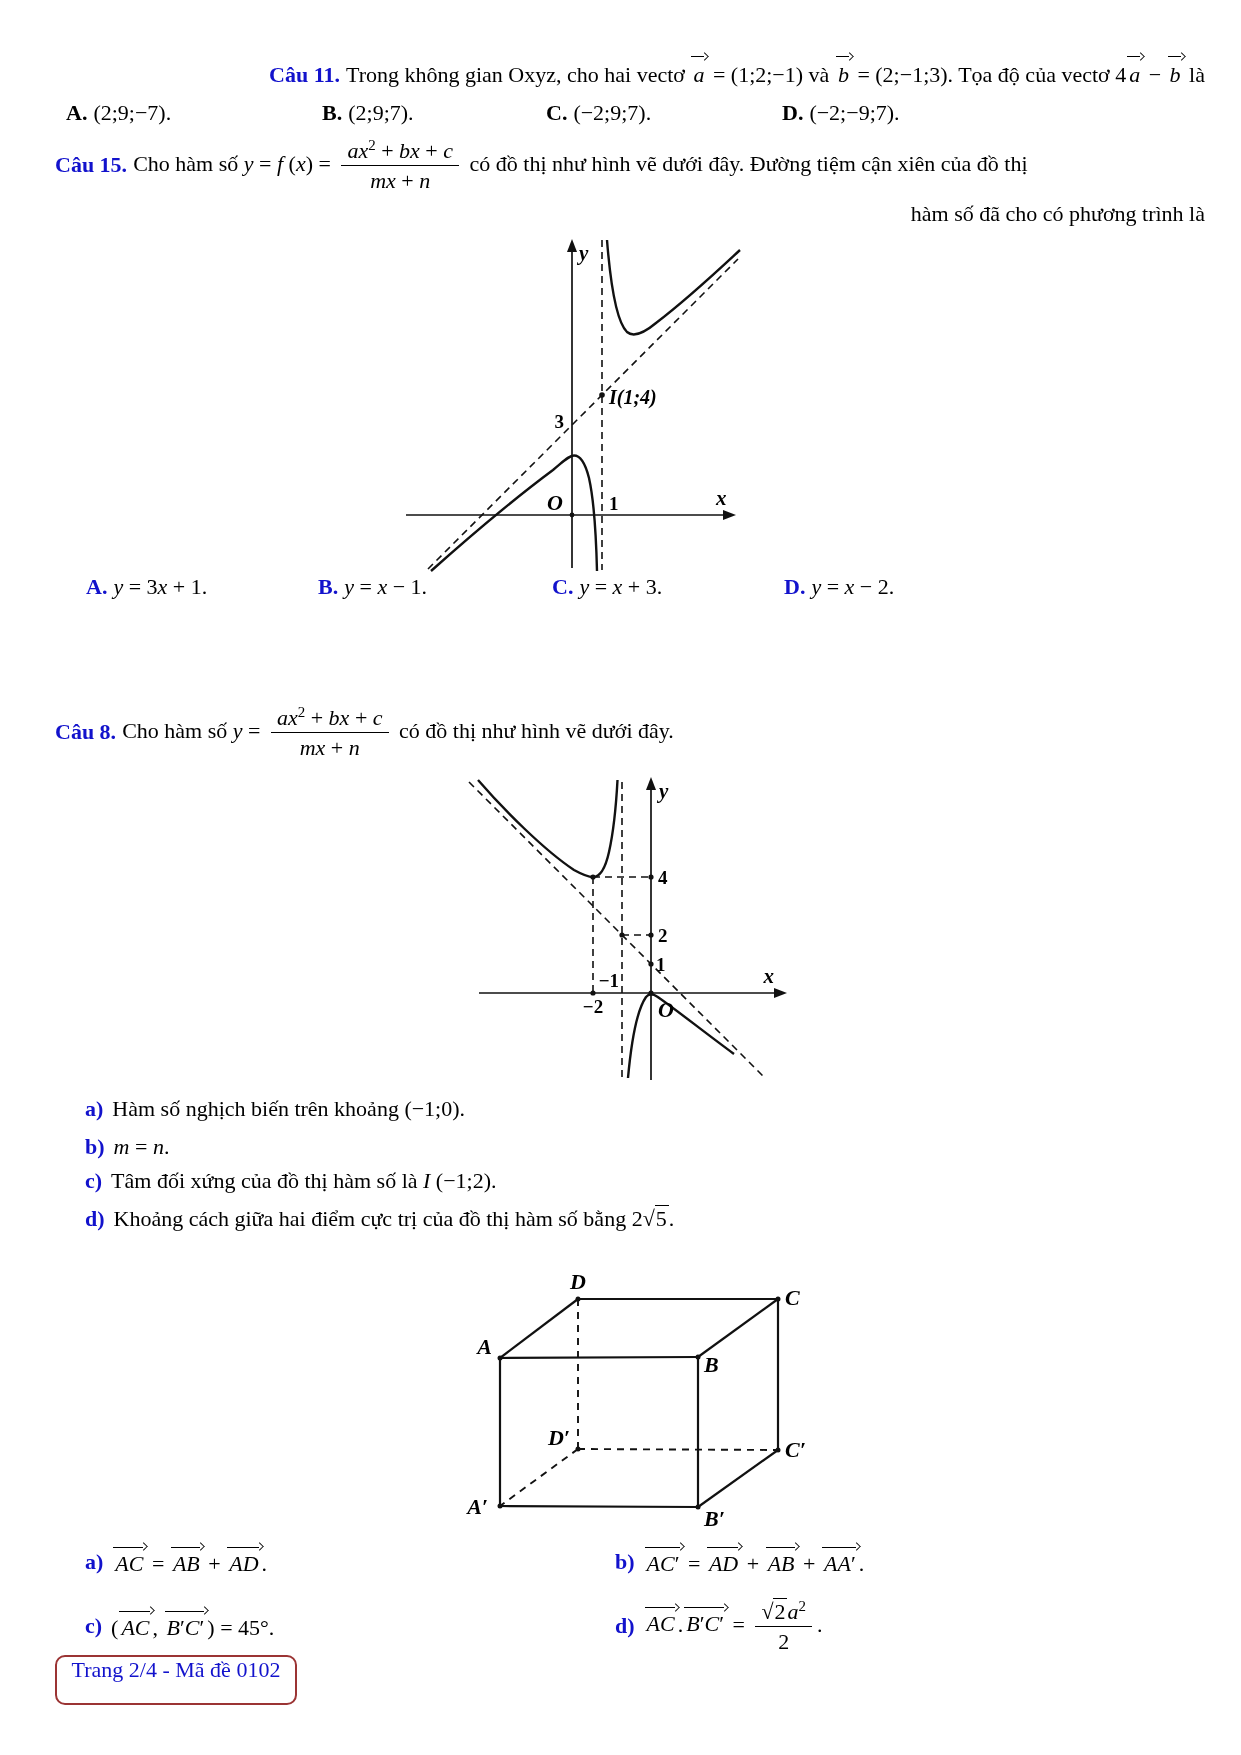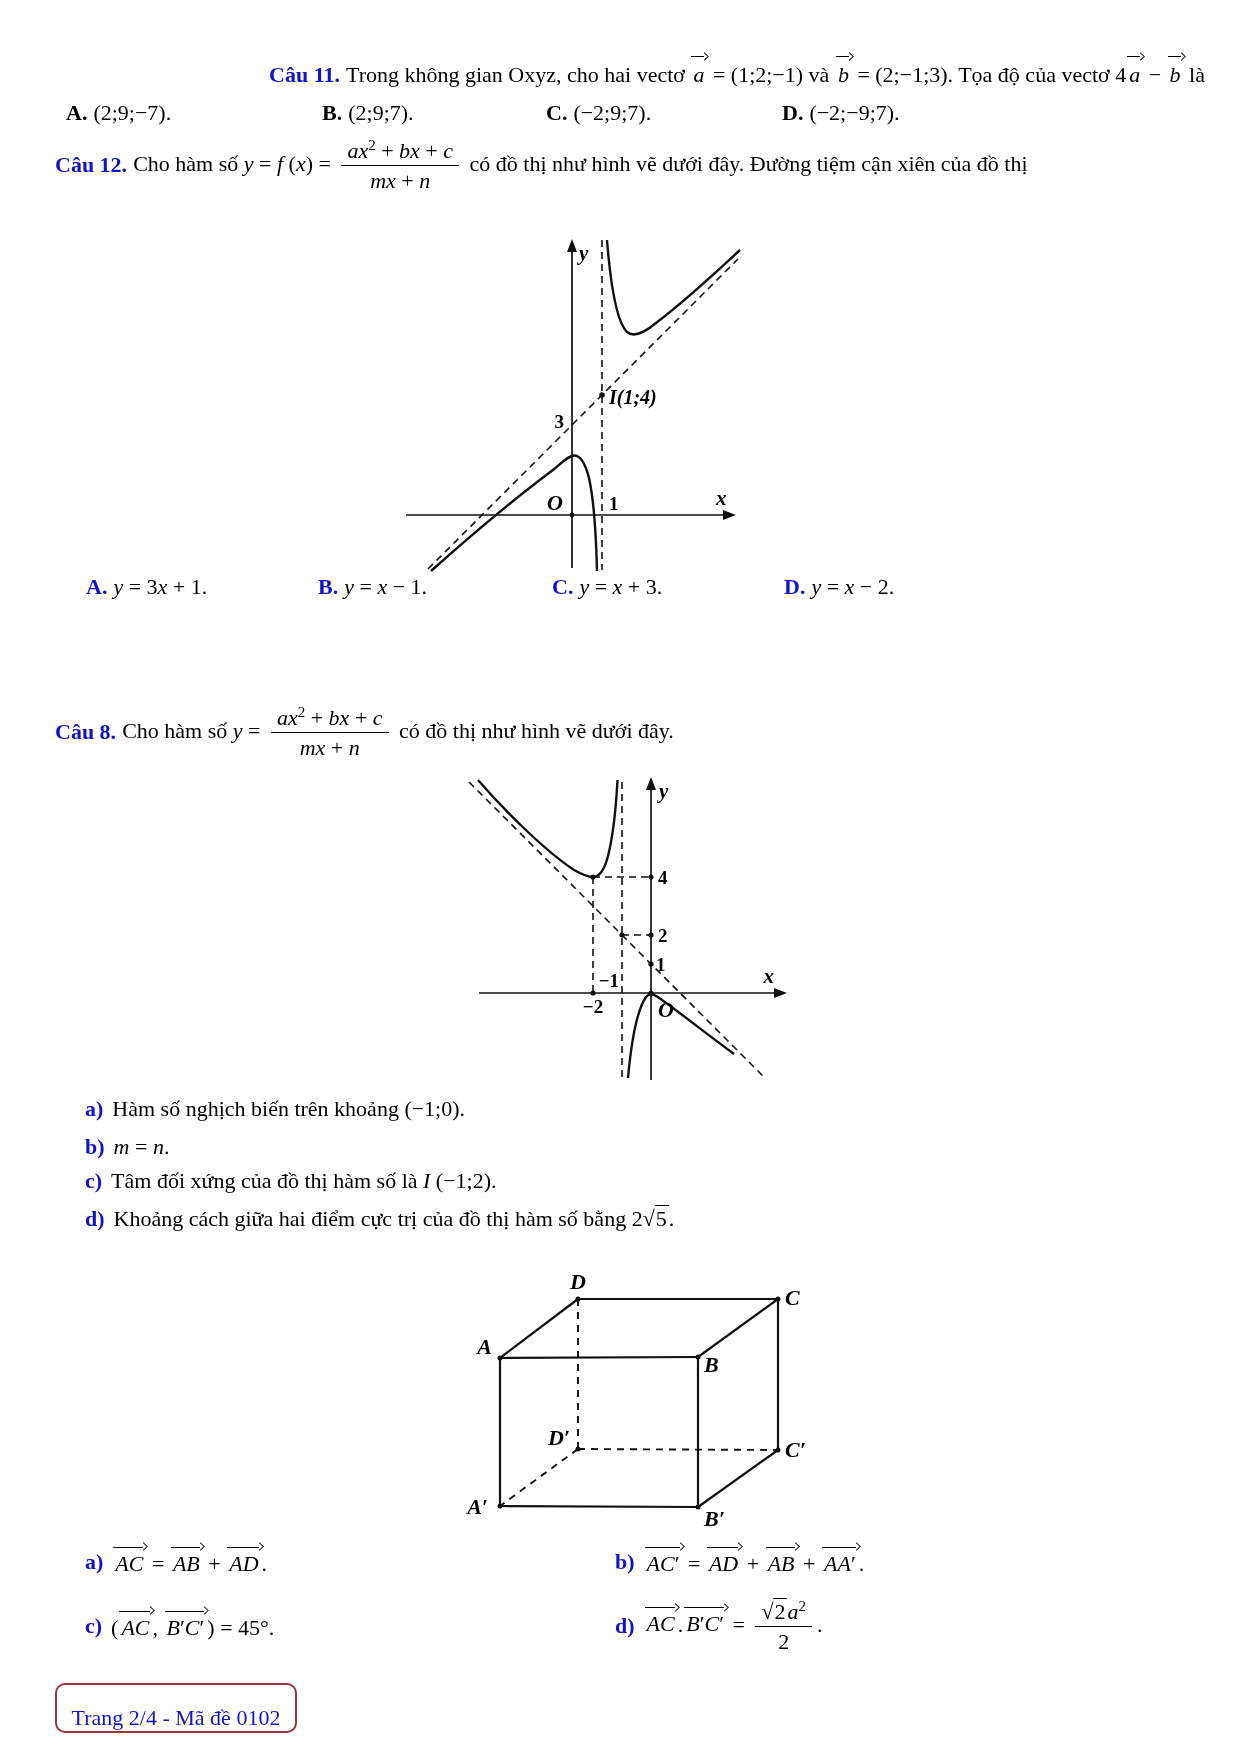--- a/index.html
+++ b/index.html
@@ -21,21 +21,21 @@
   .frac .num{display:block;border-bottom:1.4px solid #000;padding:0 6px 2px;}
   .frac .den{display:block;padding-top:2px;}
   sup{font-size:0.68em;}
   .rt{display:inline-block;white-space:nowrap;}
   .rt .rad{border-top:1.4px solid #000;padding:0 2px 0 1px;}
   .vec{position:relative;display:inline-block;padding:3px 3px 0;}
   .vec::before{content:"";position:absolute;top:-1px;left:1px;right:3px;border-top:1.4px solid #000;}
   .vec::after{content:"";position:absolute;top:-4.2px;right:-1px;width:6px;height:6px;
               border-top:1.4px solid #000;border-right:1.4px solid #000;transform:rotate(45deg) scale(.85);}
   .footer-box{position:absolute;left:55px;top:1655px;width:238px;height:46px;border:2.5px solid #9b3434;
-              border-radius:10px;display:flex;align-items:flex-end;justify-content:center;margin-top:28px;}
+              border-radius:10px;display:flex;align-items:flex-start;justify-content:center;}
   .footer-box span{color:#1212cc;font-size:22px;}
   svg{position:absolute;pointer-events:none;}
   svg text{font-family:"Liberation Serif","DejaVu Serif",serif;}
   .dash{stroke:#111;stroke-width:1.6;stroke-dasharray:7 5;fill:none;}
   .axis{stroke:#111;stroke-width:1.7;fill:none;}
   .curve{stroke:#111;stroke-width:2.4;fill:none;}
   .edge{stroke:#111;stroke-width:2.2;fill:none;}
   .edged{stroke:#111;stroke-width:1.9;stroke-dasharray:7 6;fill:none;}
 </style>
 </head>
@@ -47,22 +47,25 @@
     <span class="qlab">Câu 11.</span><span>Trong không gian Oxyz, cho hai vectơ <span class="vec"><i>a</i></span> = (1;2;−1) và <span class="vec"><i>b</i></span> = (2;−1;3). Tọa độ của vectơ 4<span class="vec"><i>a</i></span> − <span class="vec"><i>b</i></span> là</span>
   </div>
   <div class="optrow" style="top:100px">
     <span class="opt" style="left:66px"><span class="optlab">A.</span><span>(2;9;−7).</span></span>
     <span class="opt" style="left:322px"><span class="optlab">B.</span><span>(2;9;7).</span></span>
     <span class="opt" style="left:546px"><span class="optlab">C.</span><span>(−2;9;7).</span></span>
     <span class="opt" style="left:782px"><span class="optlab">D.</span><span>(−2;−9;7).</span></span>
   </div>
 
   <div class="fline" style="top:133px">
-    <span class="qlab">Câu 12.</span>
+    <span class="qlab">Câu 15.</span>
       <span>Cho hàm số <i>y</i> = <i>f</i> (<i>x</i>) = <span class="frac"><span class="num"><i>ax</i><sup>2</sup> + <i>bx</i> + <i>c</i></span><span class="den"><i>mx</i> + <i>n</i></span></span> có đồ thị như hình vẽ dưới đây. Đường tiệm cận xiên của đồ thị</span>
+  </div>
+  <div class="qline" style="top:199px">
+    <span>hàm số đã cho có phương trình là</span>
   </div>
 
   <svg class="abs" style="left:398px;top:230px" width="345" height="345" viewBox="0 0 345 345">
     <line class="axis" x1="8" y1="285" x2="330" y2="285"></line>
     <polygon points="338,285 325,280 325,290" fill="#111"></polygon>
     <line class="axis" x1="174" y1="338" x2="174" y2="18"></line>
     <polygon points="174,9 169,22 179,22" fill="#111"></polygon>
     <line class="dash" x1="204" y1="10" x2="204" y2="340"></line>
     <line class="dash" x1="30" y1="339" x2="340" y2="29"></line>
     <path class="curve" d="M 209 10 C 212 48, 217 90, 229 102 C 236 108, 246 103, 258 93 C 283 74, 312 48, 342 20"></path>

